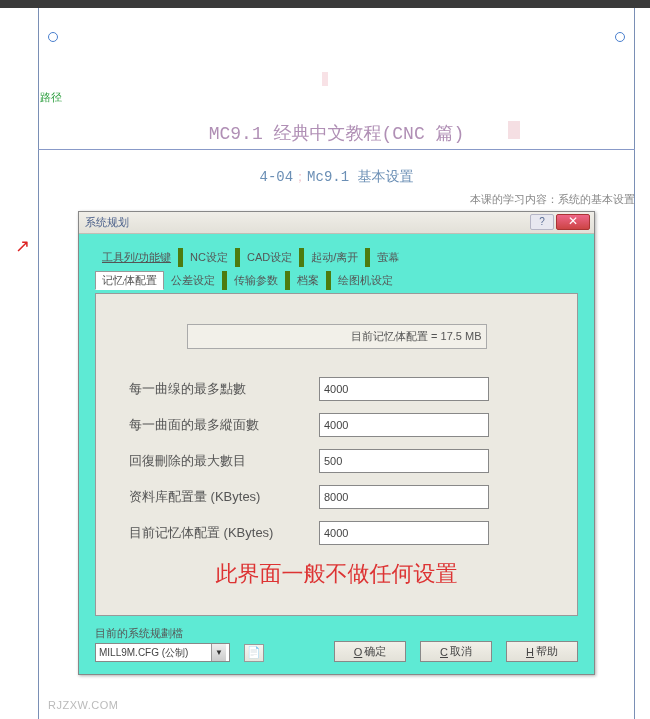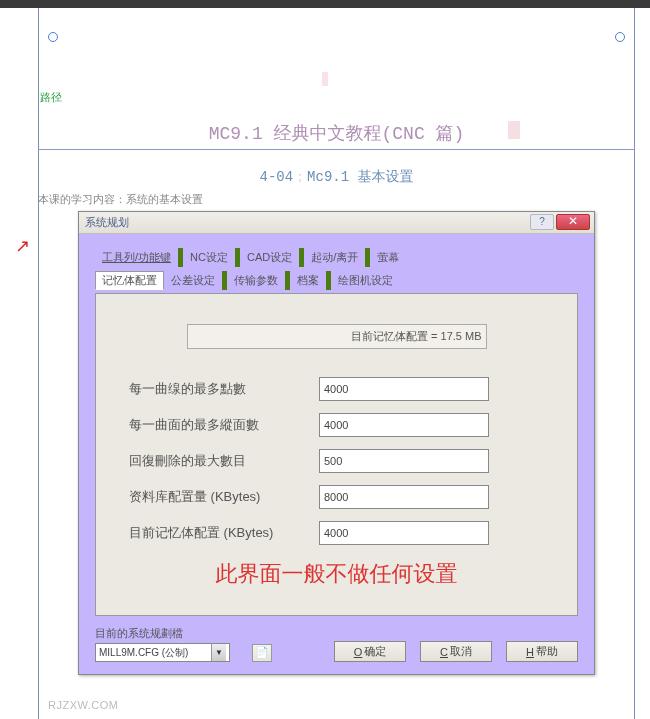--- a/index.html
+++ b/index.html
@@ -88,29 +88,29 @@
   }
   .subtitle {
     text-align: center;
     font-size: 14px;
     color: #6b8fb5;
     font-family: "Courier New", monospace;
     margin-bottom: 6px;
   }
   .pink-sep { color: #f0c5cc; }
   .lesson-desc {
-    text-align: left;
+    text-align: right;
     font-size: 11px;
     color: #888;
     margin-bottom: 4px;
   }
   .dialog {
     margin: 2px 40px 0;
     border: 1px solid #888;
-    background: #c4b5fd;
+    background: #5eead4;
     box-shadow: 1px 1px 3px rgba(0,0,0,0.3);
   }
   .dialog-titlebar {
     height: 22px;
     background: linear-gradient(#f0eee8, #e2e0d8);
     border-bottom: 1px solid #c0beb5;
     display: flex;
     align-items: center;
     padding: 0 6px;
     position: relative;
@@ -220,21 +220,21 @@
     align-items: flex-end;
     justify-content: space-between;
   }
   .cfg-group {
     font-size: 11px;
     color: #555;
   }
   .cfg-select-row {
     display: flex;
     align-items: center;
-    gap: 22px;
+    gap: 14px;
     margin-top: 2px;
   }
   .cfg-select {
     width: 135px;
     height: 19px;
     border: 1px solid #888;
     background: #fff;
     font-size: 10px;
     padding: 0 3px;
     color: #444;

